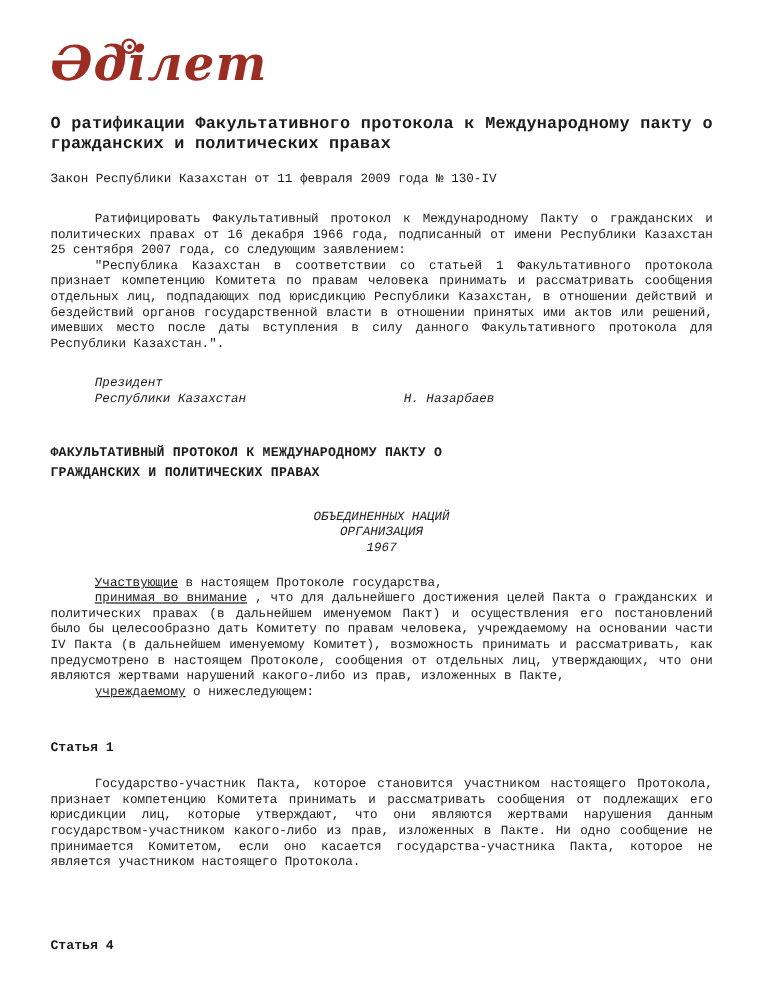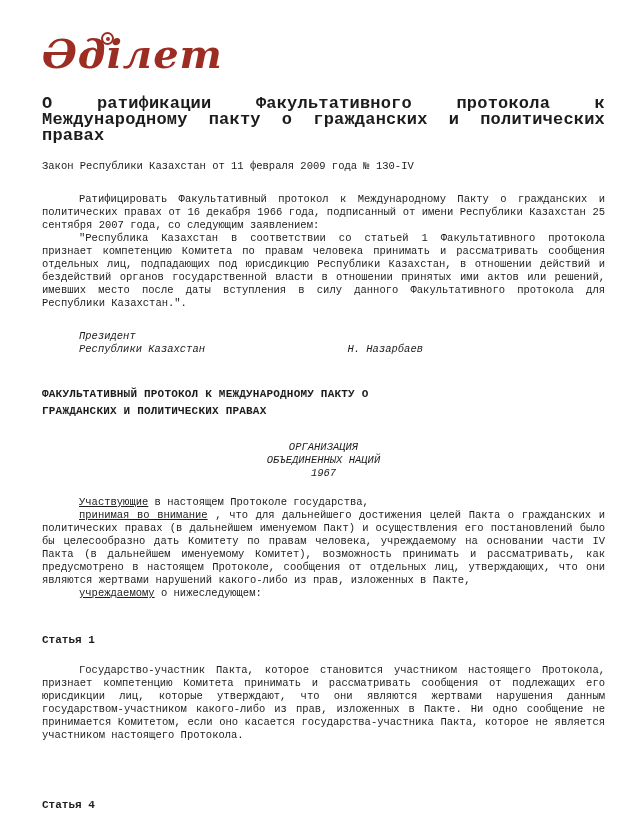--- a/index.html
+++ b/index.html
@@ -5,21 +5,21 @@
   * { margin: 0; padding: 0; box-sizing: border-box; }
   html, body { background: #ffffff; }
   body {
     width: 640px;
     height: 828px;
     position: relative;
     overflow: hidden;
     font-family: "Liberation Mono", monospace;
     color: #1c1c1c;
   }
-  .page { padding: 28px 35px 0 42px; }
+  .page { padding: 28px 46px 0 42px; }
 
   
   .logo { position: relative; height: 58px; margin-bottom: 10px; width: 170px; }
   .logo-text {
     font-family: "DejaVu Serif", serif;
     font-style: italic;
     font-weight: bold;
     font-size: 40px;
     line-height: 52px;
     color: #9c2d23;
@@ -42,21 +42,21 @@
     width: 4px;
     height: 4px;
     margin: -2px 0 0 -2px;
     background: #9c2d23;
     border-radius: 50%;
   }
 
   
   .doc-title {
     font-weight: bold;
-    font-size: 17px;
+    font-size: 14px;
     line-height: 16px;
     letter-spacing: 0.2px;
     text-align: justify;
     margin-top: 8px;
   }
   .law-line {
     font-size: 10.5px;
     line-height: 13px;
     margin-top: 16px;
   }
@@ -130,22 +130,22 @@
     </div>
     <div class="sig-name">Н. Назарбаев</div>
   </div>
 
   <div class="protocol-heading">
     <div>ФАКУЛЬТАТИВНЫЙ ПРОТОКОЛ К МЕЖДУНАРОДНОМУ ПАКТУ О</div>
     <div>ГРАЖДАНСКИХ И ПОЛИТИЧЕСКИХ ПРАВАХ</div>
   </div>
 
   <div class="org-block">
+    <div>ОБЪЕДИНЕННЫХ НАЦИЙ</div>
     <div>ОРГАНИЗАЦИЯ</div>
-    <div>ОБЪЕДИНЕННЫХ НАЦИЙ</div>
     <div>1967</div>
   </div>
 
   <div class="preamble">
     <p class="body-par"><span class="u">Участвующие</span><span> в настоящем Протоколе государства,</span></p>
     <p class="body-par"><span class="u">принимая во внимание</span><span> , что для дальнейшего достижения целей Пакта о гражданских и политических правах (в дальнейшем именуемом Пакт) и осуществления его постановлений было бы целесообразно дать Комитету по правам человека, учреждаемому на основании части IV Пакта (в дальнейшем именуемому Комитет), возможность принимать и рассматривать, как предусмотрено в настоящем Протоколе, сообщения от отдельных лиц, утверждающих, что они являются жертвами нарушений какого-либо из прав, изложенных в Пакте,</span></p>
     <p class="body-par"><span class="u">учреждаемому</span><span> о нижеследующем:</span></p>
   </div>
 
   <div class="article-title article-1-title">Статья 1</div>

